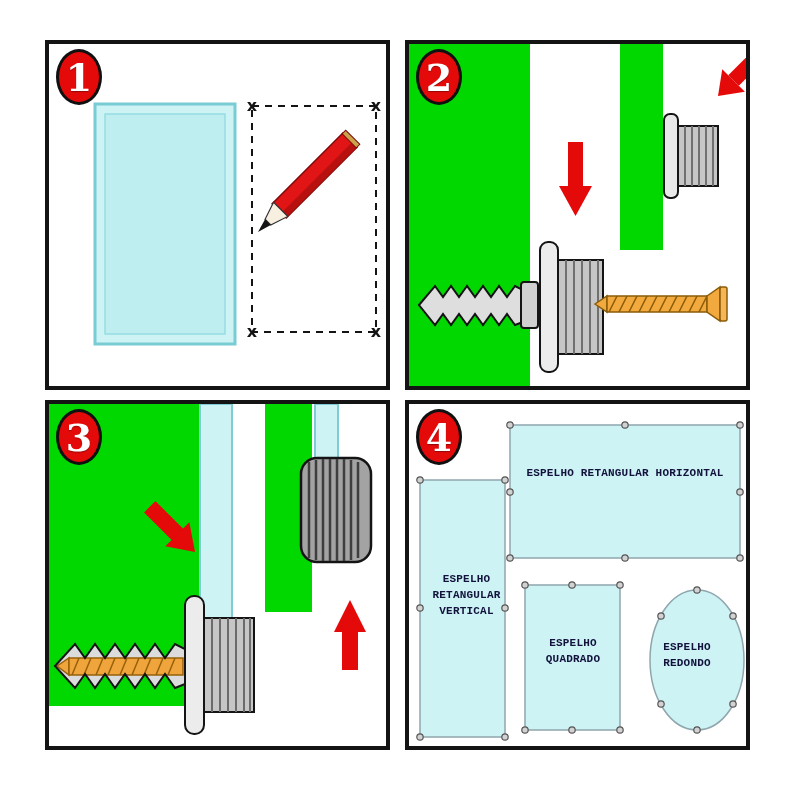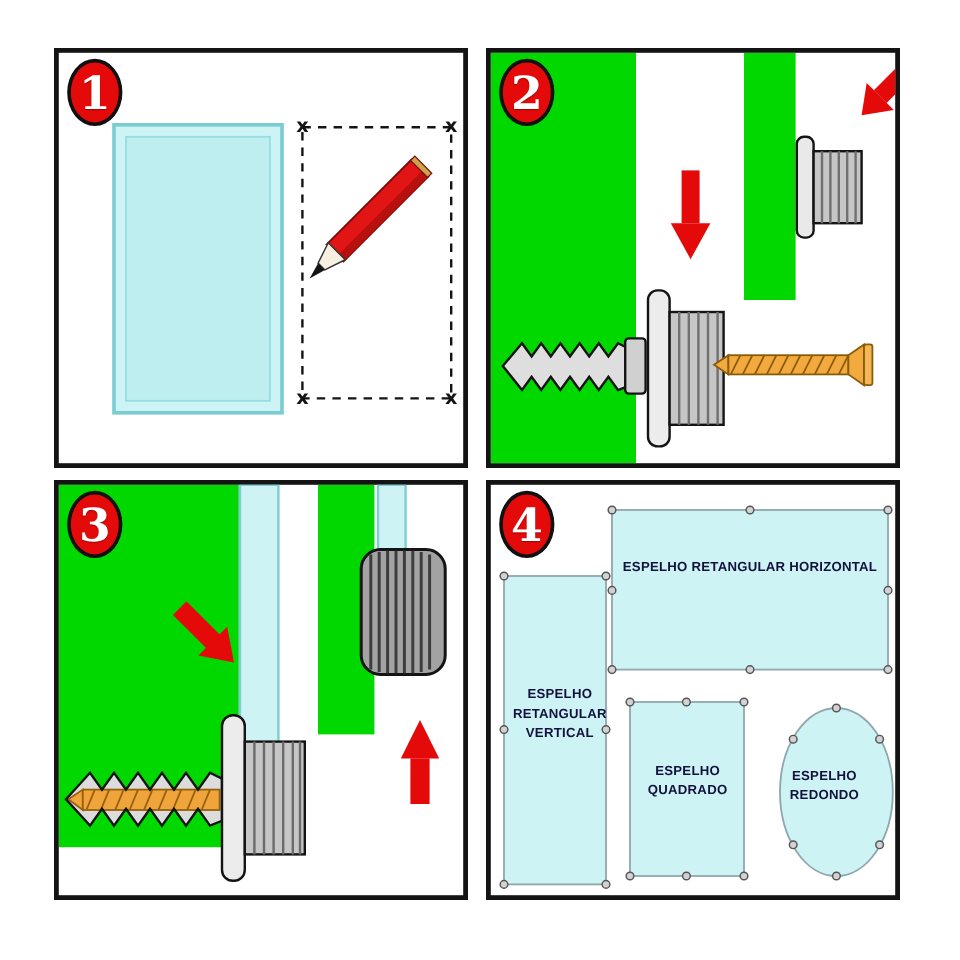--- a/index.html
+++ b/index.html
@@ -14,21 +14,21 @@
   .panel > svg { position:absolute; inset:0; width:100%; height:100%; display:block; }
   .badge {
     position:absolute; left:7px; top:5px; width:46px; height:56px; z-index:6;
     background:#e40a0a; border:3px solid #101010; border-radius:50%;
     display:flex; align-items:center; justify-content:center;
     color:#ffffff; font-family:"DejaVu Serif",serif; font-weight:bold; font-size:38px;
     text-shadow:0 1px 1px rgba(0,0,0,.35);
   }
   .mirror-label {
     position:absolute; z-index:4; font-size:11px; font-weight:bold; color:#12123c;
-    text-align:center; line-height:1.45; letter-spacing:.2px;
+    text-align:center; line-height:1.45; letter-spacing:.2px;font-family:Liberation Mono, monospace;
   }
   .lbl-horizontal { left:106px; top:62px;  width:220px; }
   .lbl-vertical   { left:11px;  top:168px; width:93px;  }
   .lbl-square     { left:118px; top:232px; width:92px;  }
   .lbl-round      { left:243px; top:236px; width:70px;  }
 </style>
 </head>
 <body>
 
 <div class="page">

